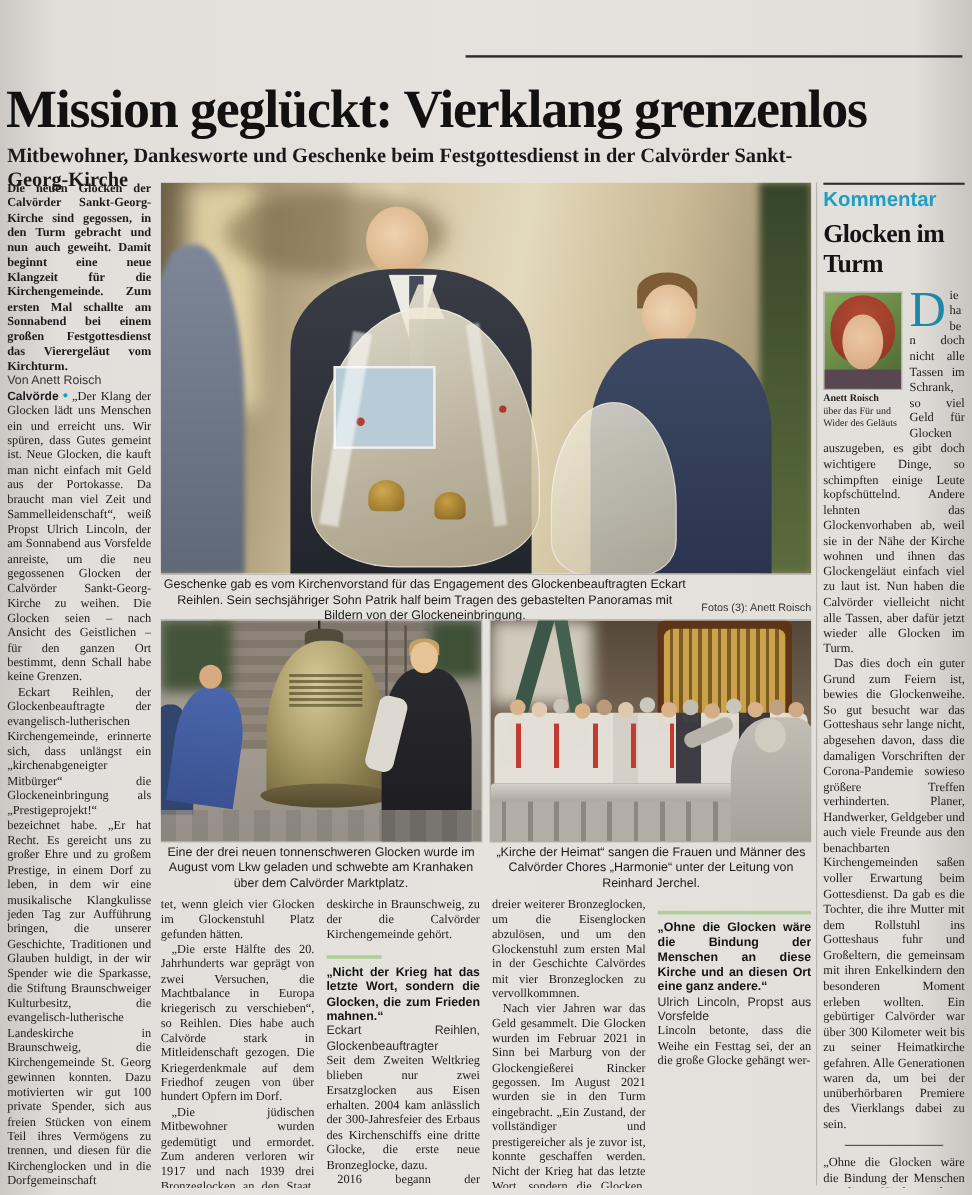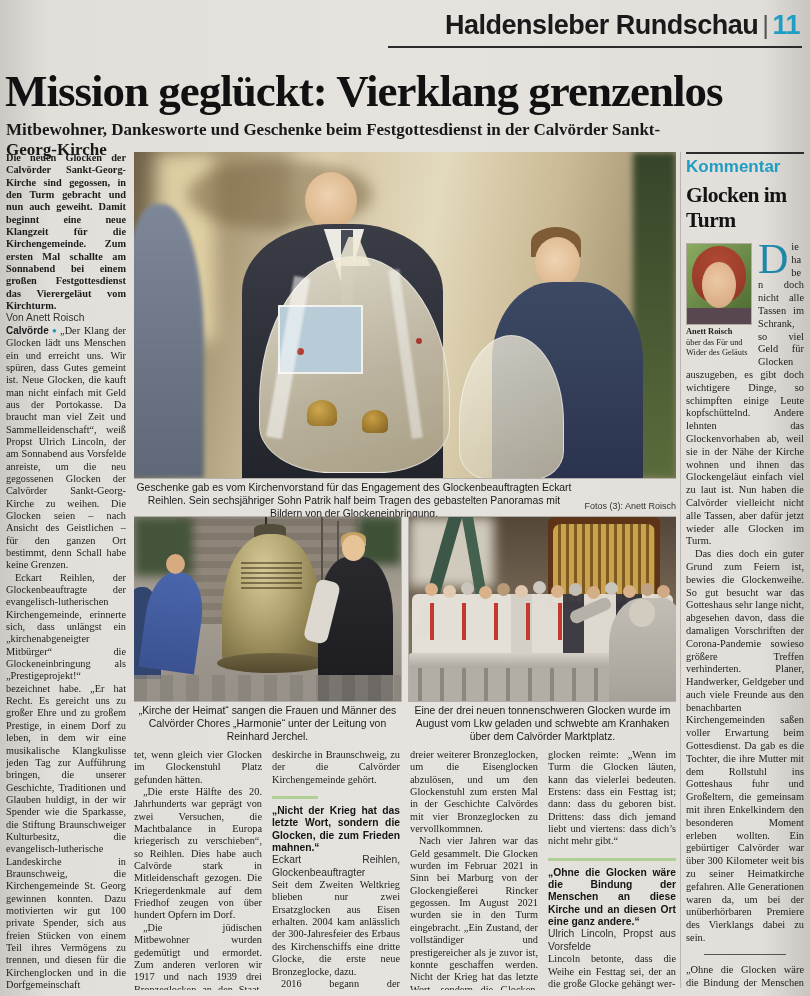--- a/index.html
+++ b/index.html
@@ -130,23 +130,20 @@
   .sb-body p{font-size:10.4px;line-height:1.23;text-align:justify;margin:0;hyphens:auto;overflow-wrap:break-word;}
   .sb-body p.ind{text-indent:9px;}
   .dropcap{float:left;font-size:42px;line-height:.78;padding:2px 3px 0 0;color:#1f87a8;font-family:"Liberation Serif",serif;}
   .comm-divider{border-top:1px solid #555;width:70%;margin:9px auto 9px auto;}
 </style>
 </head>
 <body>
 
 <div id="page">
 
-  <div class="hdr">
-    <span>Haldensleber Rundschau</span><span class="sep">|</span><span class="pg">11</span>
-  </div>
   <div class="hdr-rule"></div>
 
   <div class="headline">Mission geglückt: Vierklang grenzenlos</div>
   <div class="subhead">Mitbewohner, Dankesworte und Geschenke beim Festgottesdienst in der Calvörder Sankt-Georg-Kirche</div>
 
   <div class="introcol body">
     <p class="lede">Die neuen Glocken der Calvörder Sankt-Georg-Kirche sind gegossen, in den Turm gebracht und nun auch geweiht. Damit beginnt eine neue Klangzeit für die Kirchengemeinde. Zum ersten Mal schallte am Sonnabend bei einem großen Festgottesdienst das Vierergeläut vom Kirchturm.</p>
     <p class="byline">Von Anett Roisch</p>
     <p><span class="dateline">Calvörde</span><span class="dot">●</span><span>„Der Klang der Glocken lädt uns Menschen ein und erreicht uns. Wir spüren, dass Gutes gemeint ist. Neue Glocken, die kauft man nicht einfach mit Geld aus der Portokasse. Da braucht man viel Zeit und Sammelleidenschaft“, weiß Propst Ulrich Lincoln, der am Sonnabend aus Vorsfelde anreiste, um die neu gegossenen Glocken der Calvörder Sankt-Georg-Kirche zu weihen. Die Glocken seien – nach Ansicht des Geistlichen – für den ganzen Ort bestimmt, denn Schall habe keine Grenzen.</span></p>
     <p class="ind">Eckart Reihlen, der Glockenbeauftragte der evangelisch-lutherischen Kirchengemeinde, erinnerte sich, dass unlängst ein „kirchenabgeneigter Mitbürger“ die Glockeneinbringung als „Prestigeprojekt!“ bezeichnet habe. „Er hat Recht. Es gereicht uns zu großer Ehre und zu großem Prestige, in einem Dorf zu leben, in dem wir eine musikalische Klangkulisse jeden Tag zur Aufführung bringen, die unserer Geschichte, Traditionen und Glauben huldigt, in der wir Spender wie die Sparkasse, die Stiftung Braunschweiger Kulturbesitz, die evangelisch-lutherische Landeskirche in Braunschweig, die Kirchengemeinde St. Georg gewinnen konnten. Dazu motivierten wir gut 100 private Spender, sich aus freien Stücken von einem Teil ihres Vermögens zu trennen, und diesen für die Kirchenglocken und in die Dorfgemeinschaft einzubringen“, sagte Reihlen.</p>
@@ -220,22 +217,22 @@
         <div class="cp-heads"></div>
         <div class="cp-rail"></div>
         <div class="cp-balusters"></div>
         <div class="cp-cond"></div>
         <div class="cp-condhead"></div>
         <div class="cp-condarm"></div>
       </div>
     </div>
 
     <div class="crow">
+      <div class="cap">Eine der drei neuen tonnenschweren Glocken wurde im August vom Lkw geladen und schwebte am Kranhaken über dem Calvörder Marktplatz.</div>
       <div class="cap">„Kirche der Heimat“ sangen die Frauen und Männer des Calvörder Chores „Harmonie“ unter der Leitung von Reinhard Jerchel.</div>
-      <div class="cap">Eine der drei neuen tonnenschweren Glocken wurde im August vom Lkw geladen und schwebte am Kranhaken über dem Calvörder Marktplatz.</div>
     </div>
 
     <div class="tcols body">
       <div class="tcol">
         <p>tet, wenn gleich vier Glocken im Glockenstuhl Platz gefunden hätten.</p>
         <p class="ind">„Die erste Hälfte des 20. Jahrhunderts war geprägt von zwei Versuchen, die Machtbalance in Europa kriegerisch zu verschieben“, so Reihlen. Dies habe auch Calvörde stark in Mitleidenschaft gezogen. Die Kriegerdenkmale auf dem Friedhof zeugen von über hundert Opfern im Dorf.</p>
         <p class="ind">„Die jüdischen Mitbewohner wurden gedemütigt und ermordet. Zum anderen verloren wir 1917 und nach 1939 drei Bronzeglocken an den Staat, der daraus Munitionshülsen zu bauen vorgab.</p>
 
       </div>
       <div class="tcol">
@@ -245,21 +242,20 @@
         <p class="pqa">Eckart Reihlen, Glockenbeauftragter</p>
         <p>Seit dem Zweiten Weltkrieg blieben nur zwei Ersatzglocken aus Eisen erhalten. 2004 kam anlässlich der 300-Jahresfeier des Erbaus des Kirchenschiffs eine dritte Glocke, die erste neue Bronzeglocke, dazu.</p>
         <p class="ind">2016 begann der Kirchenvorstand mit der Sammlung von Geldern zum Ankauf</p>
       </div>
       <div class="tcol">
         <p>dreier weiterer Bronzeglocken, um die Eisenglocken abzulösen, und um den Glockenstuhl zum ersten Mal in der Geschichte Calvördes mit vier Bronzeglocken zu vervollkommnen.</p>
         <p class="ind">Nach vier Jahren war das Geld gesammelt. Die Glocken wurden im Februar 2021 in Sinn bei Marburg von der Glockengießerei Rincker gegossen. Im August 2021 wurden sie in den Turm eingebracht. „Ein Zustand, der vollständiger und prestigereicher als je zuvor ist, konnte geschaffen werden. Nicht der Krieg hat das letzte Wort, sondern die Glocken, die zum Frieden mahnen“, sagte Reihlen.</p>
 
       </div>
       <div class="tcol">
-        <p>glocken reimte: „Wenn im Turm die Glocken läuten, kann das vielerlei bedeuten. Erstens: dass ein Festtag ist; dann: dass du geboren bist. Drittens: dass dich jemand liebt und viertens: dass dich’s nicht mehr gibt.“</p>
         <div class="qrule"></div>
         <p class="pq">„Ohne die Glocken wäre die Bindung der Menschen an diese Kirche und an diesen Ort eine ganz andere.“</p>
         <p class="pqa">Ulrich Lincoln, Propst aus Vorsfelde</p>
         <p>Lincoln betonte, dass die Weihe ein Festtag sei, der an die große Glocke gehängt wer-</p>
       </div>
     </div>
   </div>
 
   <div class="vdiv"></div>
 

